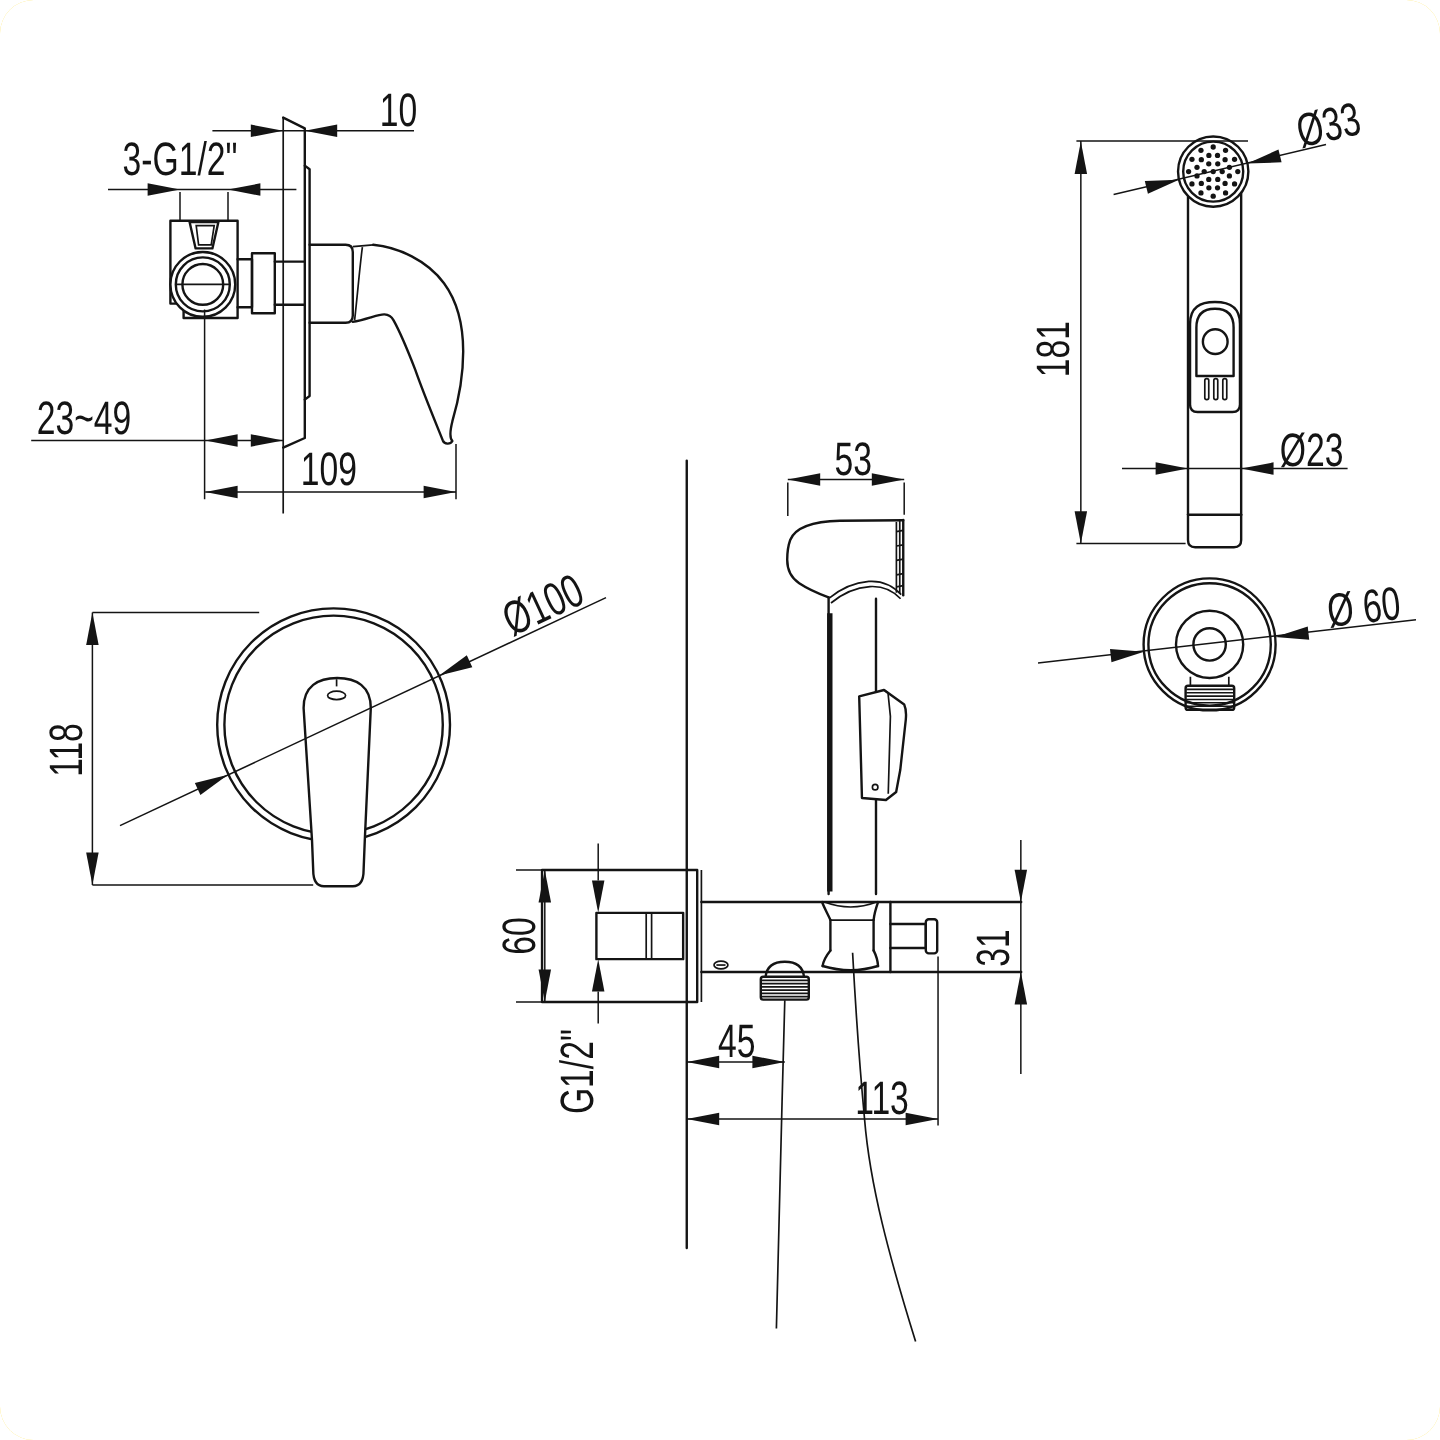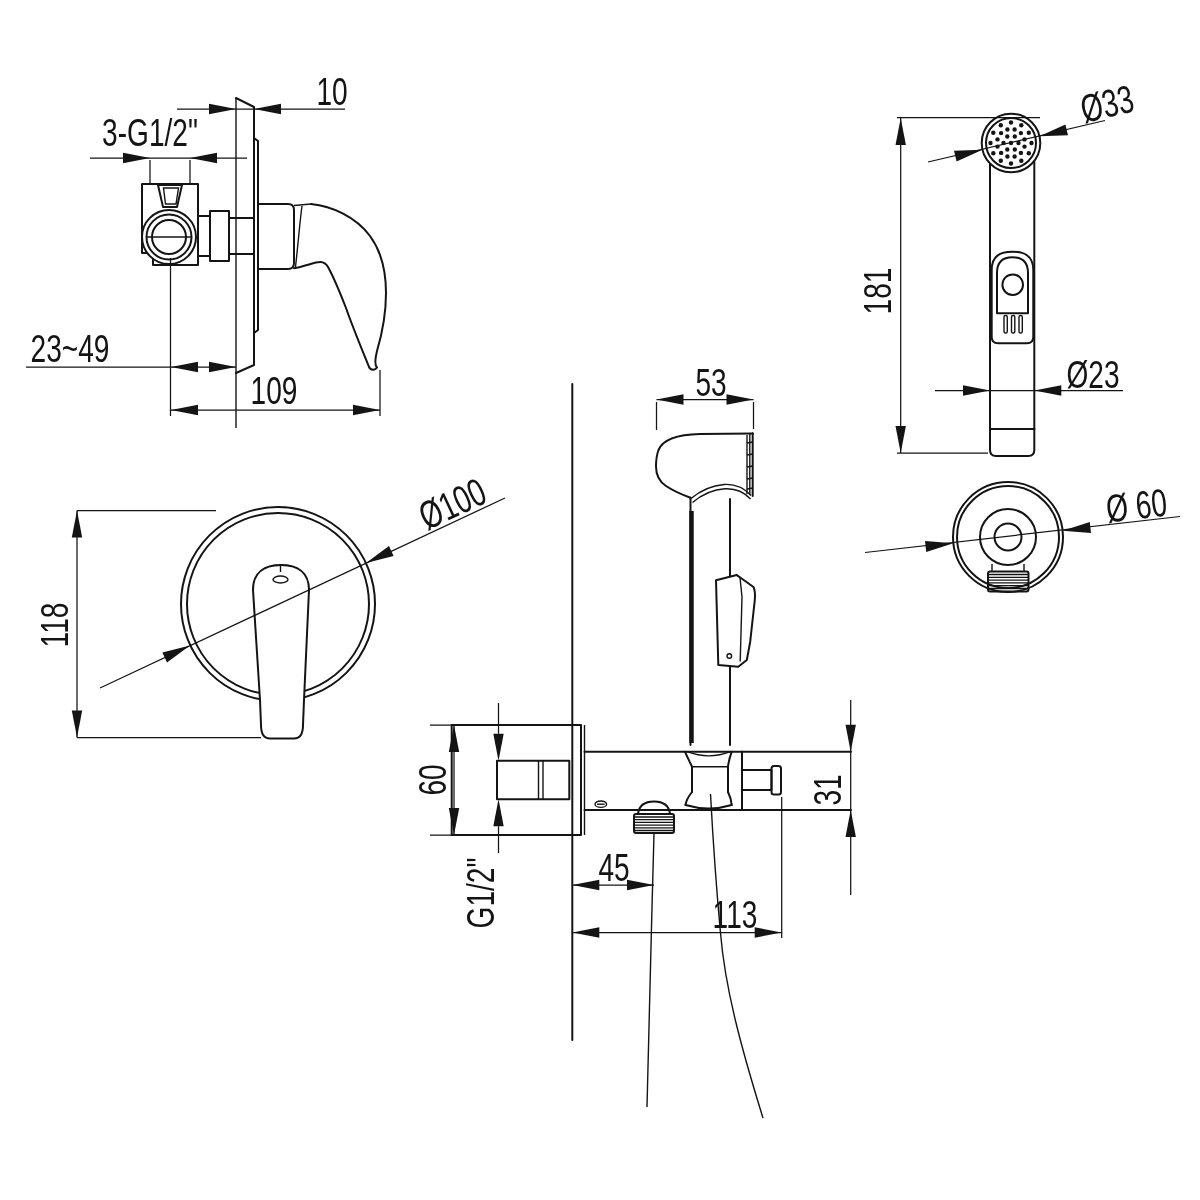--- a/index.html
+++ b/index.html
@@ -1,16 +1,16 @@
 <!DOCTYPE html>
 <html><head>
 <meta charset="utf-8">
 <style>
   html,body{margin:0;padding:0;background:#fff;}
-  .sheet{width:1200px;height:1200px;position:relative;background:#fde047;overflow:hidden;}
+  .sheet{width:1200px;height:1200px;position:relative;background:#fde047;overflow:hidden;border-radius:28px;}
   svg{display:block;}
   svg text{
     font-family:"Liberation Sans","DejaVu Sans",sans-serif;
     font-size:39px;
     fill:#141414;
   }
   .part{stroke:#141414;stroke-width:2;fill:none;stroke-linecap:round;stroke-linejoin:round;}
   .partw{stroke:#141414;stroke-width:2;fill:#ffffff;stroke-linejoin:round;}
   .thin{stroke:#141414;stroke-width:1.4;fill:none;}
   .dim{stroke:#141414;stroke-width:1.25;fill:none;}

